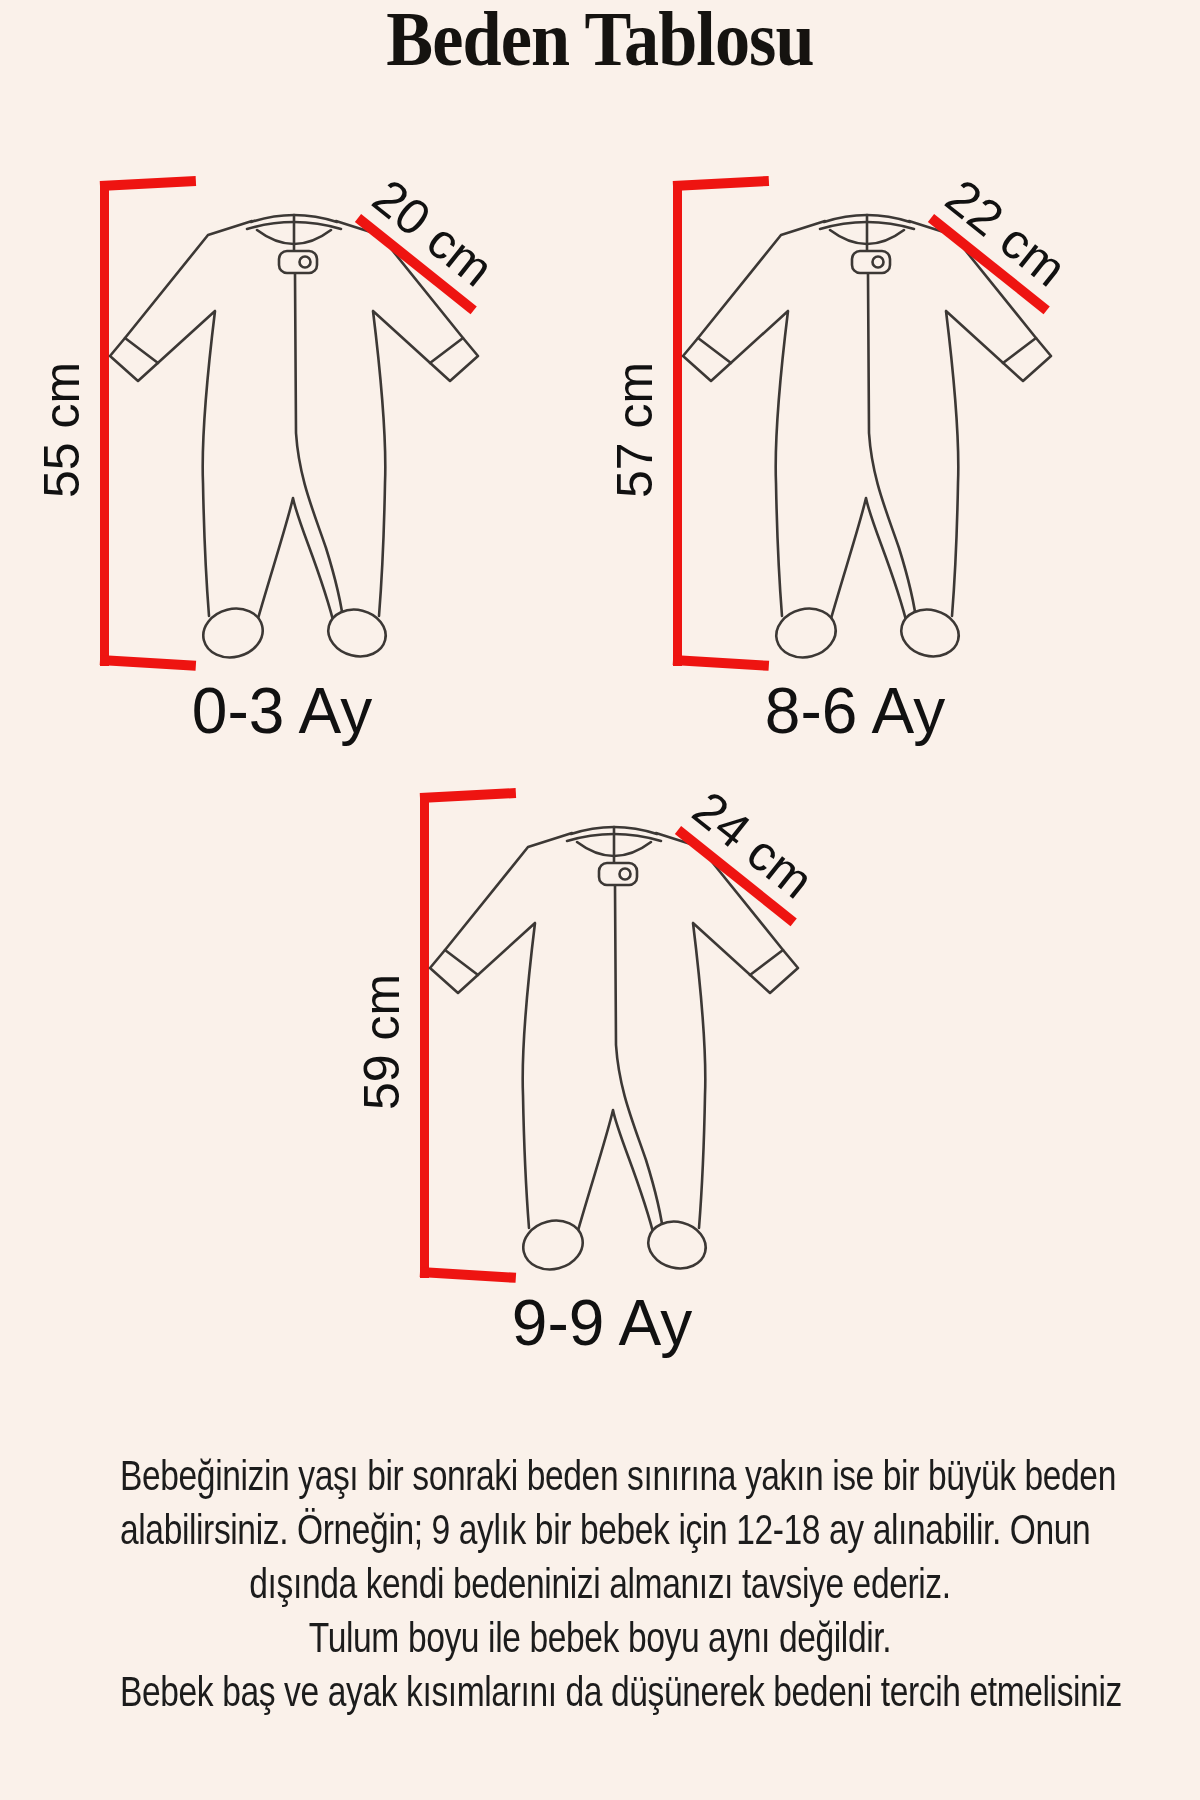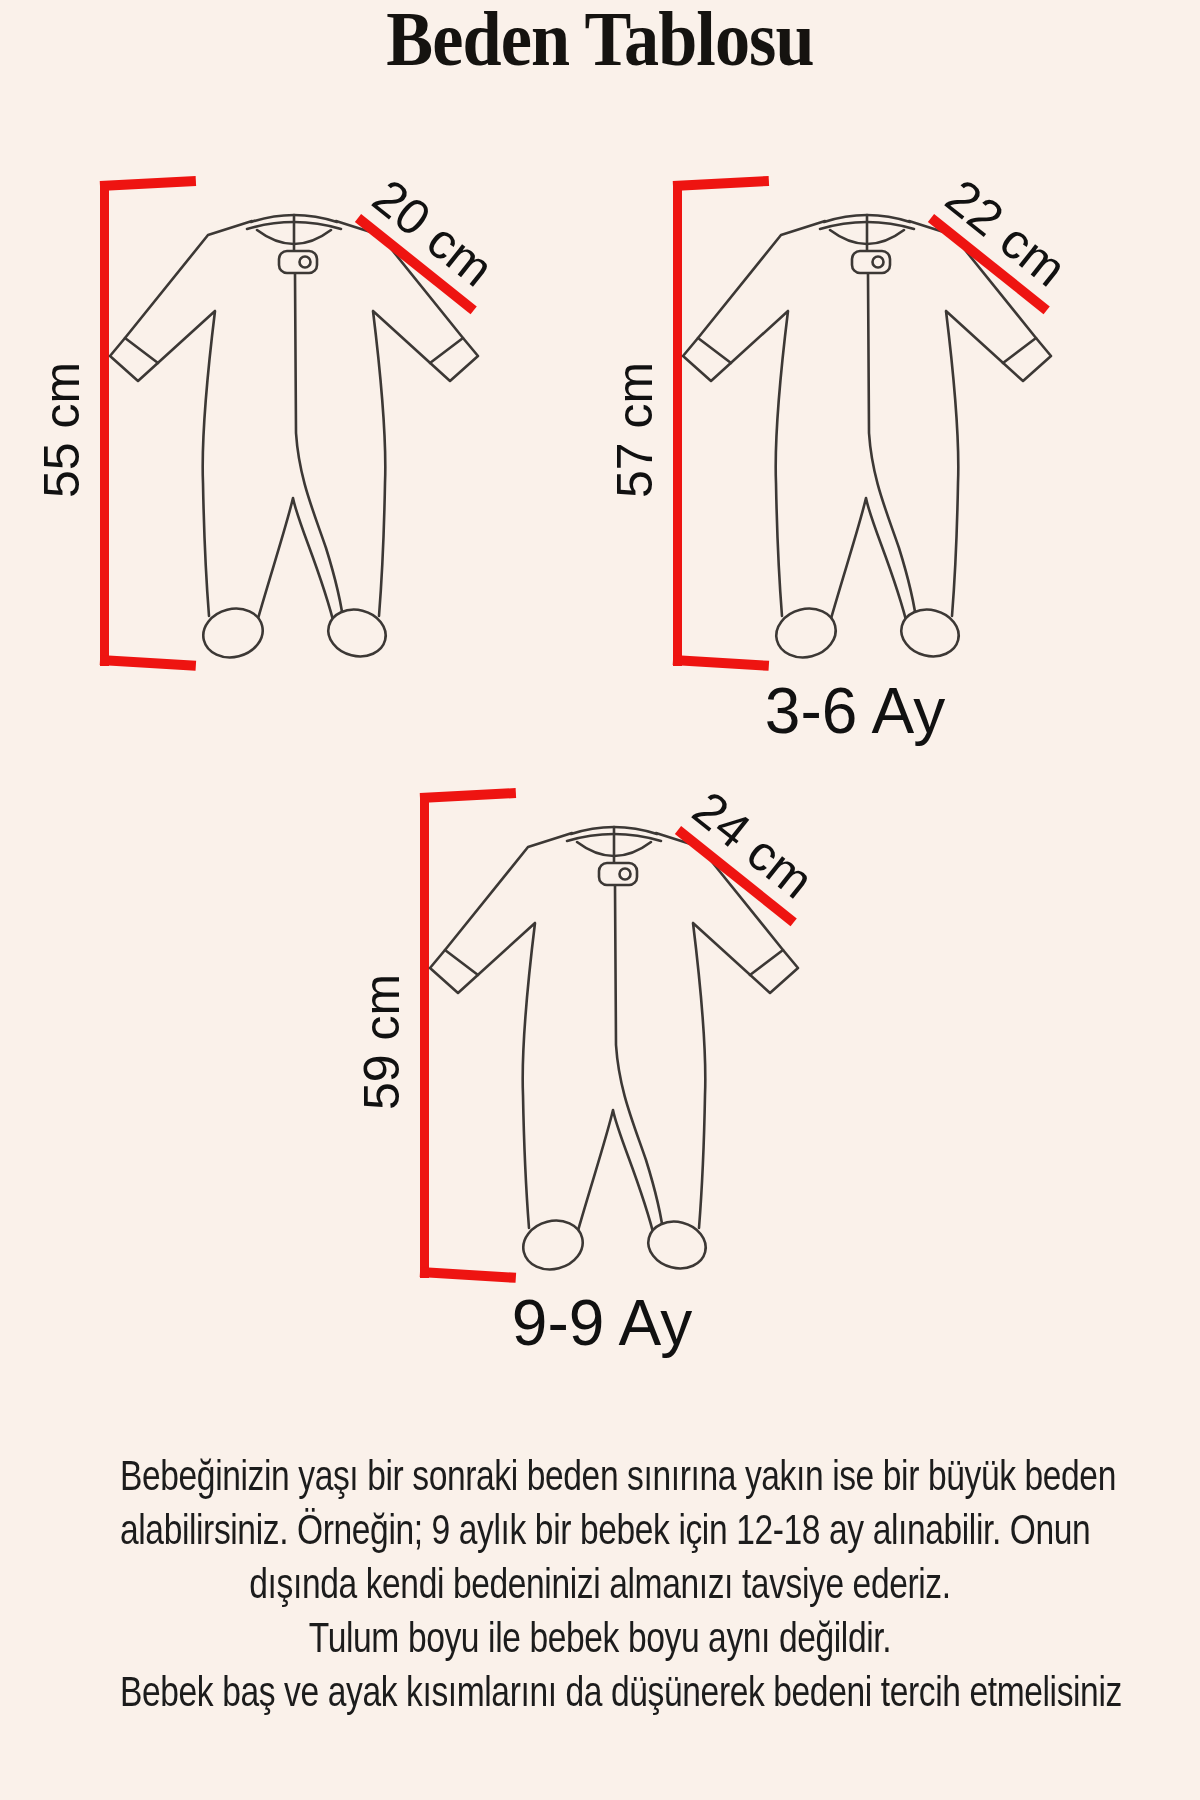--- a/index.html
+++ b/index.html
@@ -91,33 +91,34 @@
   <div class="size-group g1">
     <div class="tick top"></div>
     <div class="vline"></div>
     <div class="tick bottom"></div>
     <div class="hlabel">55 cm</div>
     <svg class="romper" width="380" height="480" viewBox="0 0 380 480">
         <use href="#onesie"></use>
       </svg>
     <div class="dline"></div>
     <div class="dlabel">20 cm</div>
+    <div class="age">0-3 Ay</div>
   </div>
 
   <div class="size-group g2">
     <div class="tick top"></div>
     <div class="vline"></div>
     <div class="tick bottom"></div>
     <div class="hlabel">57 cm</div>
     <svg class="romper" width="380" height="480" viewBox="0 0 380 480">
         <use href="#onesie"></use>
       </svg>
     <div class="dline"></div>
     <div class="dlabel">22 cm</div>
-    <div class="age">3-6 Ay</div>
+    <div class="age">8-6 Ay</div>
   </div>
 
   <div class="size-group g3">
     <div class="tick top"></div>
     <div class="vline"></div>
     <div class="tick bottom"></div>
     <div class="hlabel">59 cm</div>
     <svg class="romper" width="380" height="480" viewBox="0 0 380 480">
         <use href="#onesie"></use>
       </svg>

